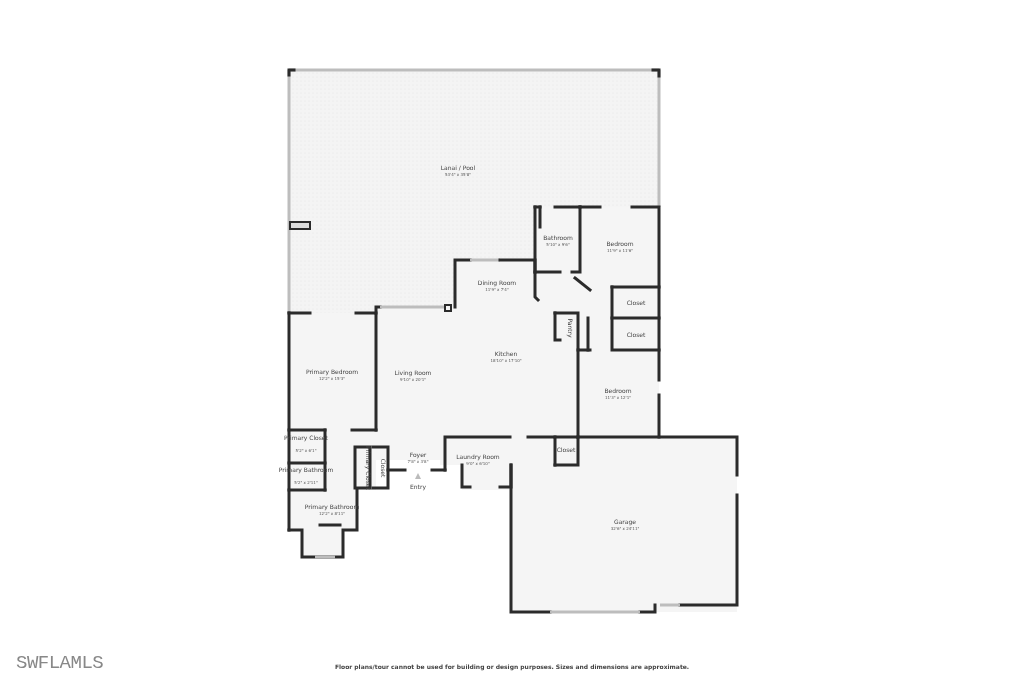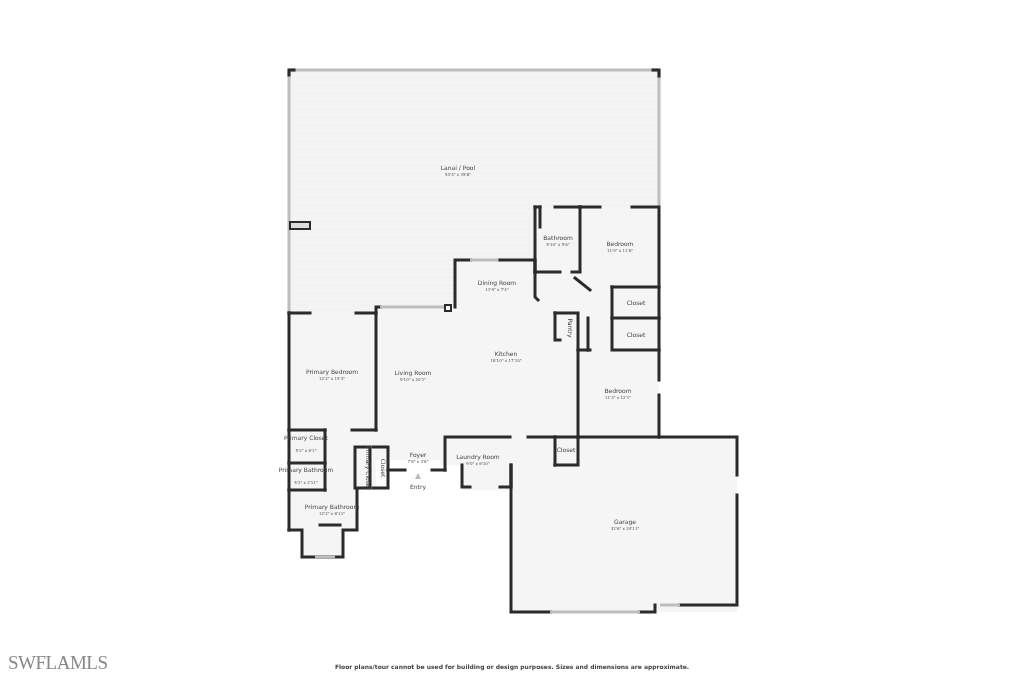--- a/index.html
+++ b/index.html
@@ -2,21 +2,21 @@
 <html><head>
 <meta charset="utf-8">
 <style>
   html, body { margin:0; padding:0; background:#ffffff; }
   body { width:1024px; height:681px; position:relative; overflow:hidden; font-family:"Liberation Sans", sans-serif; }
   #plan { position:absolute; left:0; top:0; width:1024px; height:681px; }
   .lbl { font-family:"DejaVu Sans", sans-serif; font-size:6px; fill:#444; text-anchor:middle; }
   .dim { font-family:"DejaVu Sans", sans-serif; font-size:4px; fill:#555; text-anchor:middle; }
   .wall { stroke:#2b2b2b; stroke-width:3; fill:none; stroke-linecap:square; }
   .win { stroke:#bdbdbd; stroke-width:3; fill:none; }
-  .logo { position:absolute; left:8px; top:652px; font-size:19px; color:#888; letter-spacing:-0.5px; font-family:Liberation Serif, serif; }
+  .logo { position:absolute; left:16px; top:652px; font-size:19px; color:#888; letter-spacing:-0.5px; font-family:Liberation Mono, monospace; }
   .disclaimer { position:absolute; left:0; width:1024px; top:663px; text-align:center; font-size:6px; color:#444; font-weight:bold; font-family:"DejaVu Sans", sans-serif; }
 </style>
 </head>
 <body>
 
 <svg id="plan" viewBox="0 0 1024 681" xmlns="http://www.w3.org/2000/svg">
   <defs>
     <pattern id="dots" width="4" height="4" patternUnits="userSpaceOnUse">
       <rect width="4" height="4" fill="#f4f4f4"></rect>
       <circle cx="1" cy="1" r="0.5" fill="#e6e6e6"></circle>

